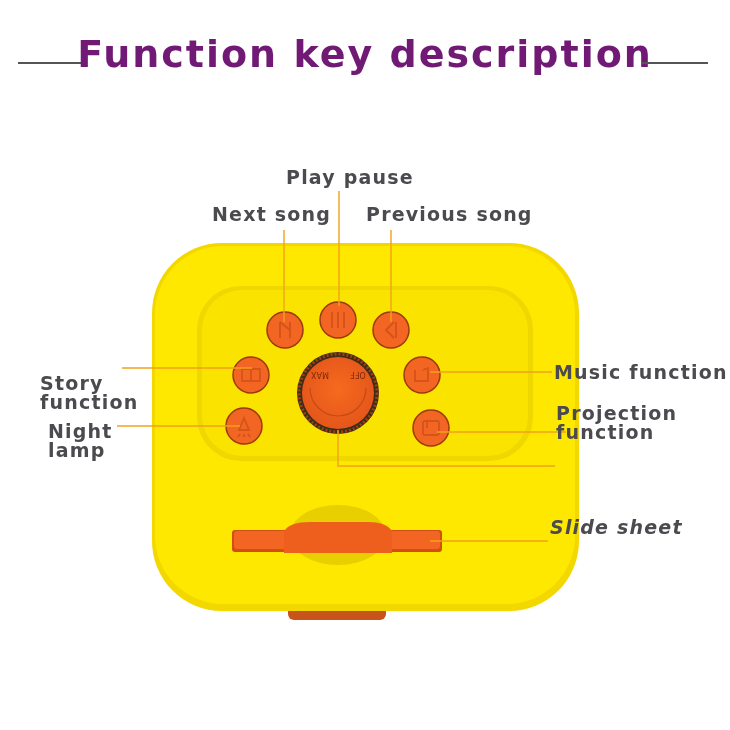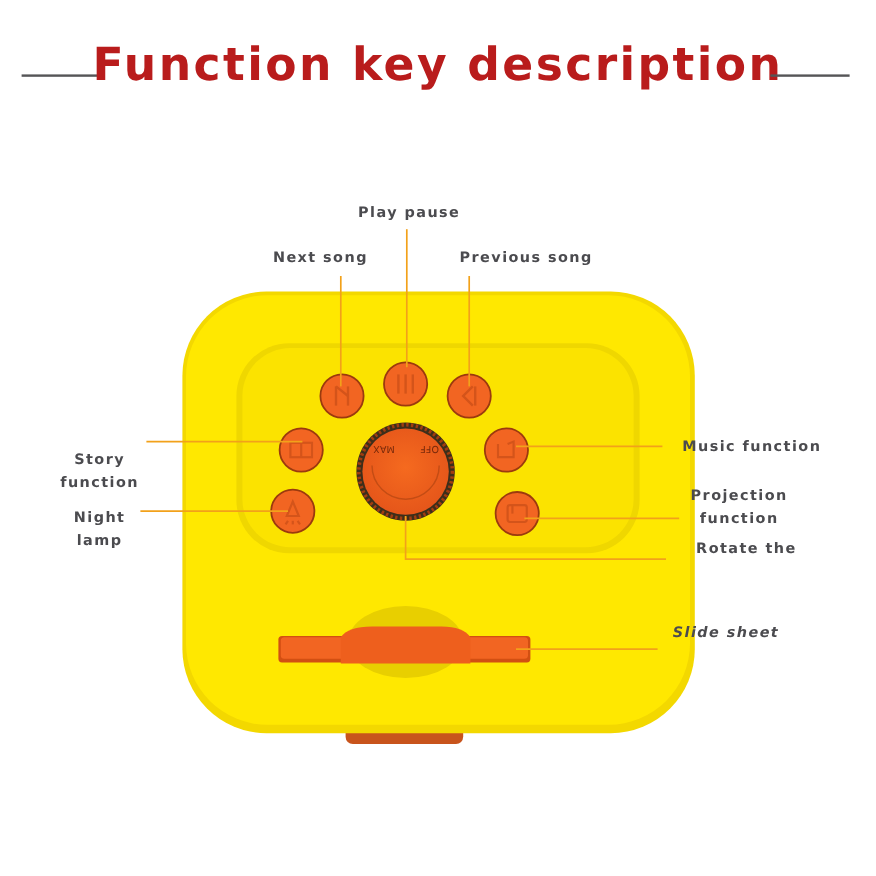--- a/index.html
+++ b/index.html
@@ -1,19 +1,19 @@
 <!DOCTYPE html>
 <html><head>
 <meta charset="utf-8">
 <style>
   html,body{margin:0;padding:0;background:#ffffff;}
   body{width:730px;height:730px;position:relative;overflow:hidden;font-family:"DejaVu Sans","Liberation Sans",sans-serif;}
-  .title{position:absolute;left:0;top:32px;width:730px;text-align:center;font-size:38px;font-weight:bold;color:#b91c1c;letter-spacing:2px;}
+  .title{position:absolute;left:0;top:32px;width:730px;text-align:center;font-size:38px;font-weight:bold;color:#701a75;letter-spacing:2px;}
   .title-rule{position:absolute;top:62px;height:2px;background:#555557;}
-  .label{position:absolute;color:#4b4b4f;font-weight:bold;font-size:12px;letter-spacing:1.2px;line-height:19px;text-align:center;white-space:nowrap;}
+  .label{position:absolute;color:#4b4b4f;font-weight:bold;font-size:19px;letter-spacing:1.2px;line-height:19px;white-space:nowrap;}
   svg{position:absolute;left:0;top:0;}
 </style>
 </head>
 <body>
 
 <div class="title-rule" style="left:18px;width:66px;"></div>
 <div class="title">Function key description</div>
 <div class="title-rule" style="left:642px;width:66px;"></div>
 
 <svg width="730" height="730">
@@ -133,15 +133,14 @@
   <div>Night</div>
   <div>lamp</div>
 </div>
 
 <div class="label" style="left:554px;top:363px;width:145px;">Music function</div>
 <div class="label" style="left:556px;top:404px;width:120px;">
   <div>Projection</div>
   <div>function</div>
 </div>
 <div class="label" style="left:556px;top:449px;width:132px;line-height:17px;">
-  <div>Rotate the</div>
 </div>
 <div class="label" style="left:550px;top:518px;width:110px;font-style:italic;">Slide sheet</div>
 
 </body></html>

